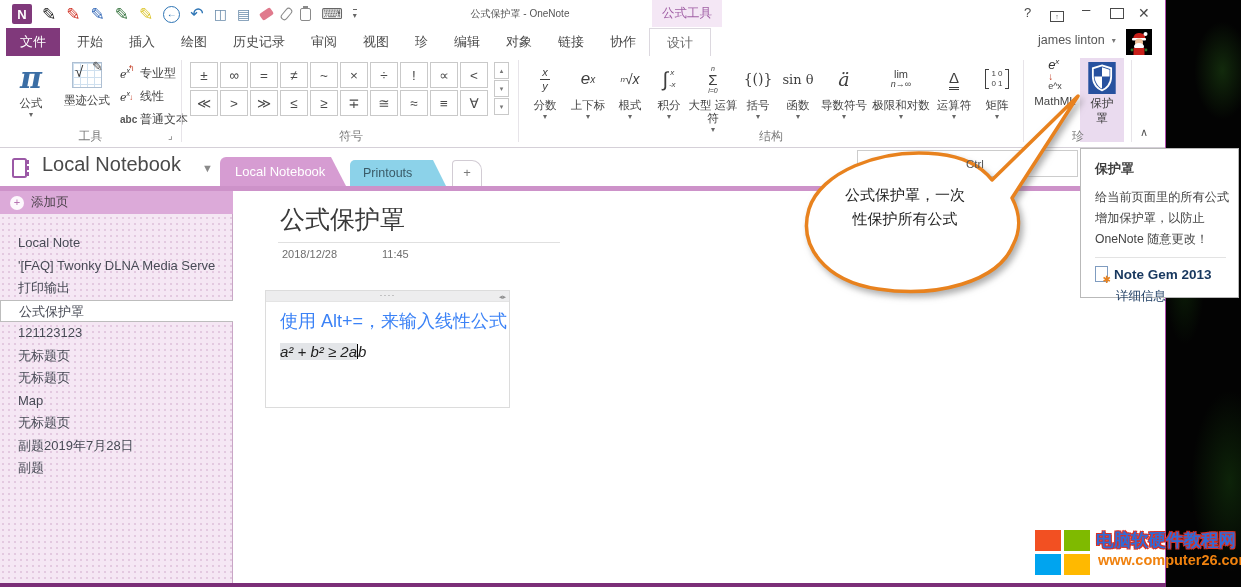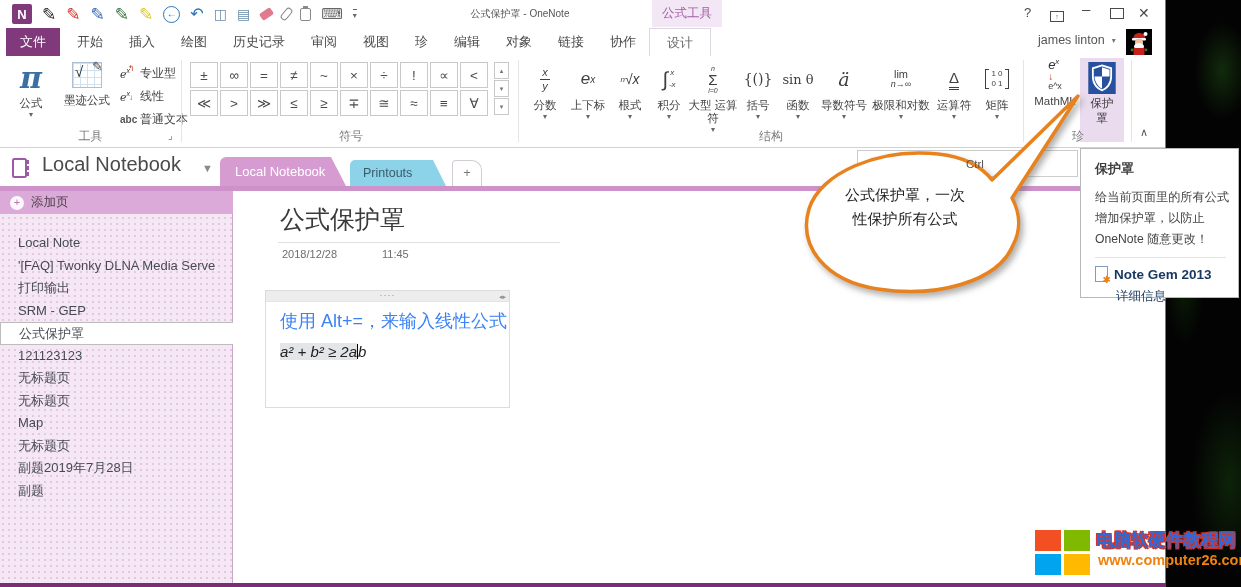--- a/index.html
+++ b/index.html
@@ -415,21 +415,20 @@
 
   <div class="sidebar">
     <div class="addpage">
       <span class="circ">+</span>
       <span class="txt">添加页</span>
     </div>
     <ul class="pagelist">
       <li>Local Note</li>
       <li>'[FAQ] Twonky DLNA Media Serve</li>
       <li>打印输出</li>
-      <li>SRM - GEP</li>
       <li class="sel">公式保护罩</li>
       <li>121123123</li>
       <li>无标题页</li>
       <li>无标题页</li>
       <li>Map</li>
       <li>无标题页</li>
       <li>副题2019年7月28日</li>
       <li>副题</li>
     </ul>
   </div>

